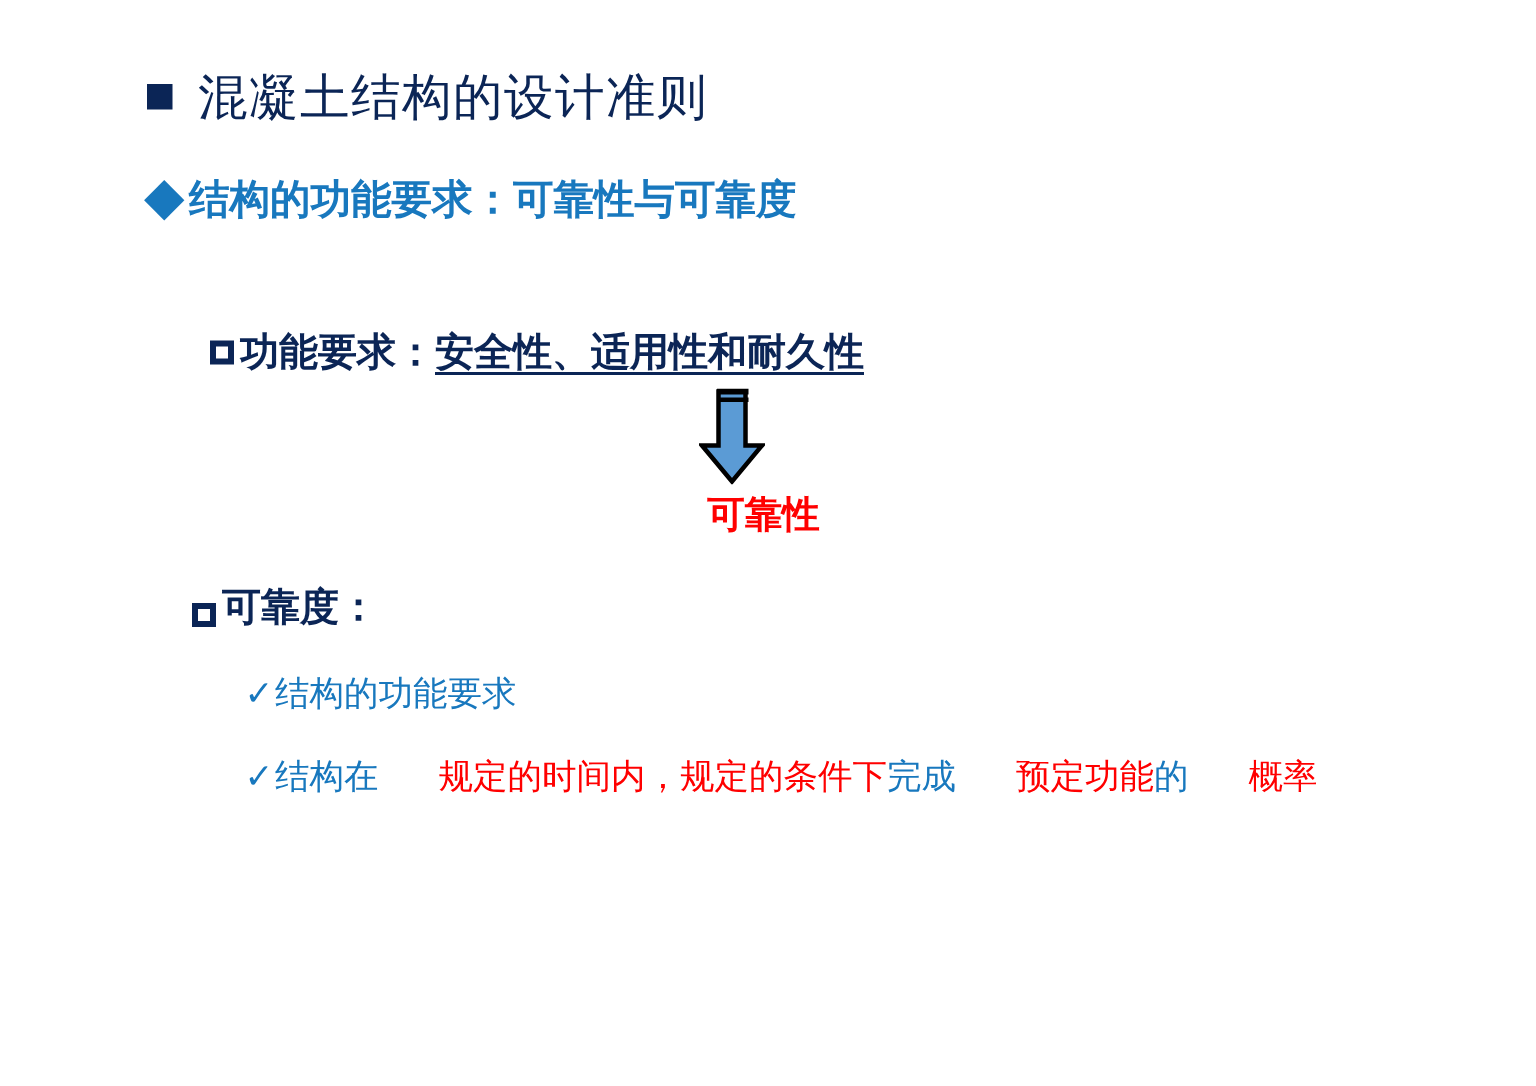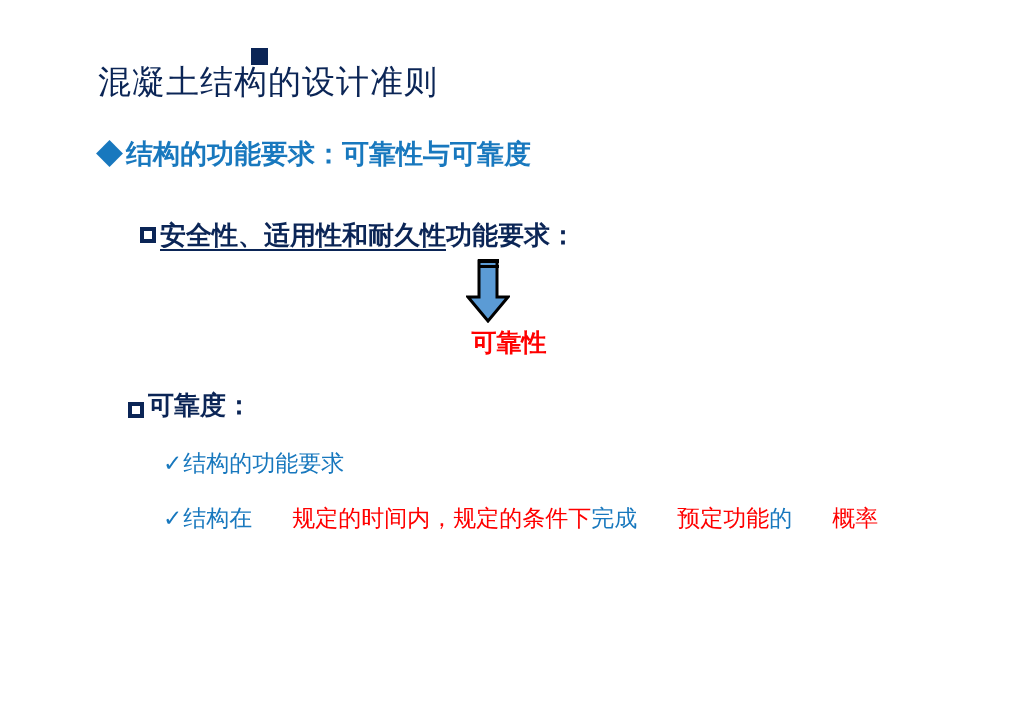--- a/index.html
+++ b/index.html
@@ -19,21 +19,20 @@
   }
 
   
   .title-row {
     position: absolute;
     left: 98px;
     top: 48px;
     display: flex;
     align-items: center;
     white-space: nowrap;
-    flex-direction: column;
   }
   .bullet-square-filled {
     width: 17px;
     height: 17px;
     background: #0B2556;
     display: inline-block;
     margin-right: 17px;
     flex: 0 0 auto;
   }
   .title-text {
@@ -44,21 +43,20 @@
   }
 
   
   .lvl2-row {
     position: absolute;
     left: 100px;
     top: 120px;
     display: flex;
     align-items: center;
     white-space: nowrap;
-    margin-top: 20px;
   }
   .bullet-diamond {
     width: 19px;
     height: 19px;
     background: #1878BE;
     transform: rotate(45deg);
     display: inline-block;
     margin-right: 7px;
     flex: 0 0 auto;
   }
@@ -171,22 +169,22 @@
     <span class="title-text">混凝土结构的设计准则</span>
   </div>
 
   <div class="lvl2-row">
     <span class="bullet-diamond"></span>
     <span class="lvl2-text">结构的功能要求：可靠性与可靠度</span>
   </div>
 
   <div class="lvl3-row-a">
     <span class="bullet-square-hollow"></span>
+    <span class="lvl3-text">功能要求：</span>
     <span class="lvl3-text underlined">安全性、适用性和耐久性</span>
-    <span class="lvl3-text">功能要求：</span>
   </div>
 
   <div class="arrow-wrap">
     <svg width="44" height="64" viewBox="0 0 44 64" xmlns="http://www.w3.org/2000/svg">
       <polygon points="13,2 31,2 31,38 42,38 22,62 2,38 13,38" fill="#5B9BD5" stroke="#000000" stroke-width="3" stroke-linejoin="miter"></polygon>
       <rect x="12" y="0" width="21" height="4" fill="#000000"></rect>
       <rect x="12" y="6" width="21" height="3" fill="#000000"></rect>
     </svg>
   </div>
 

